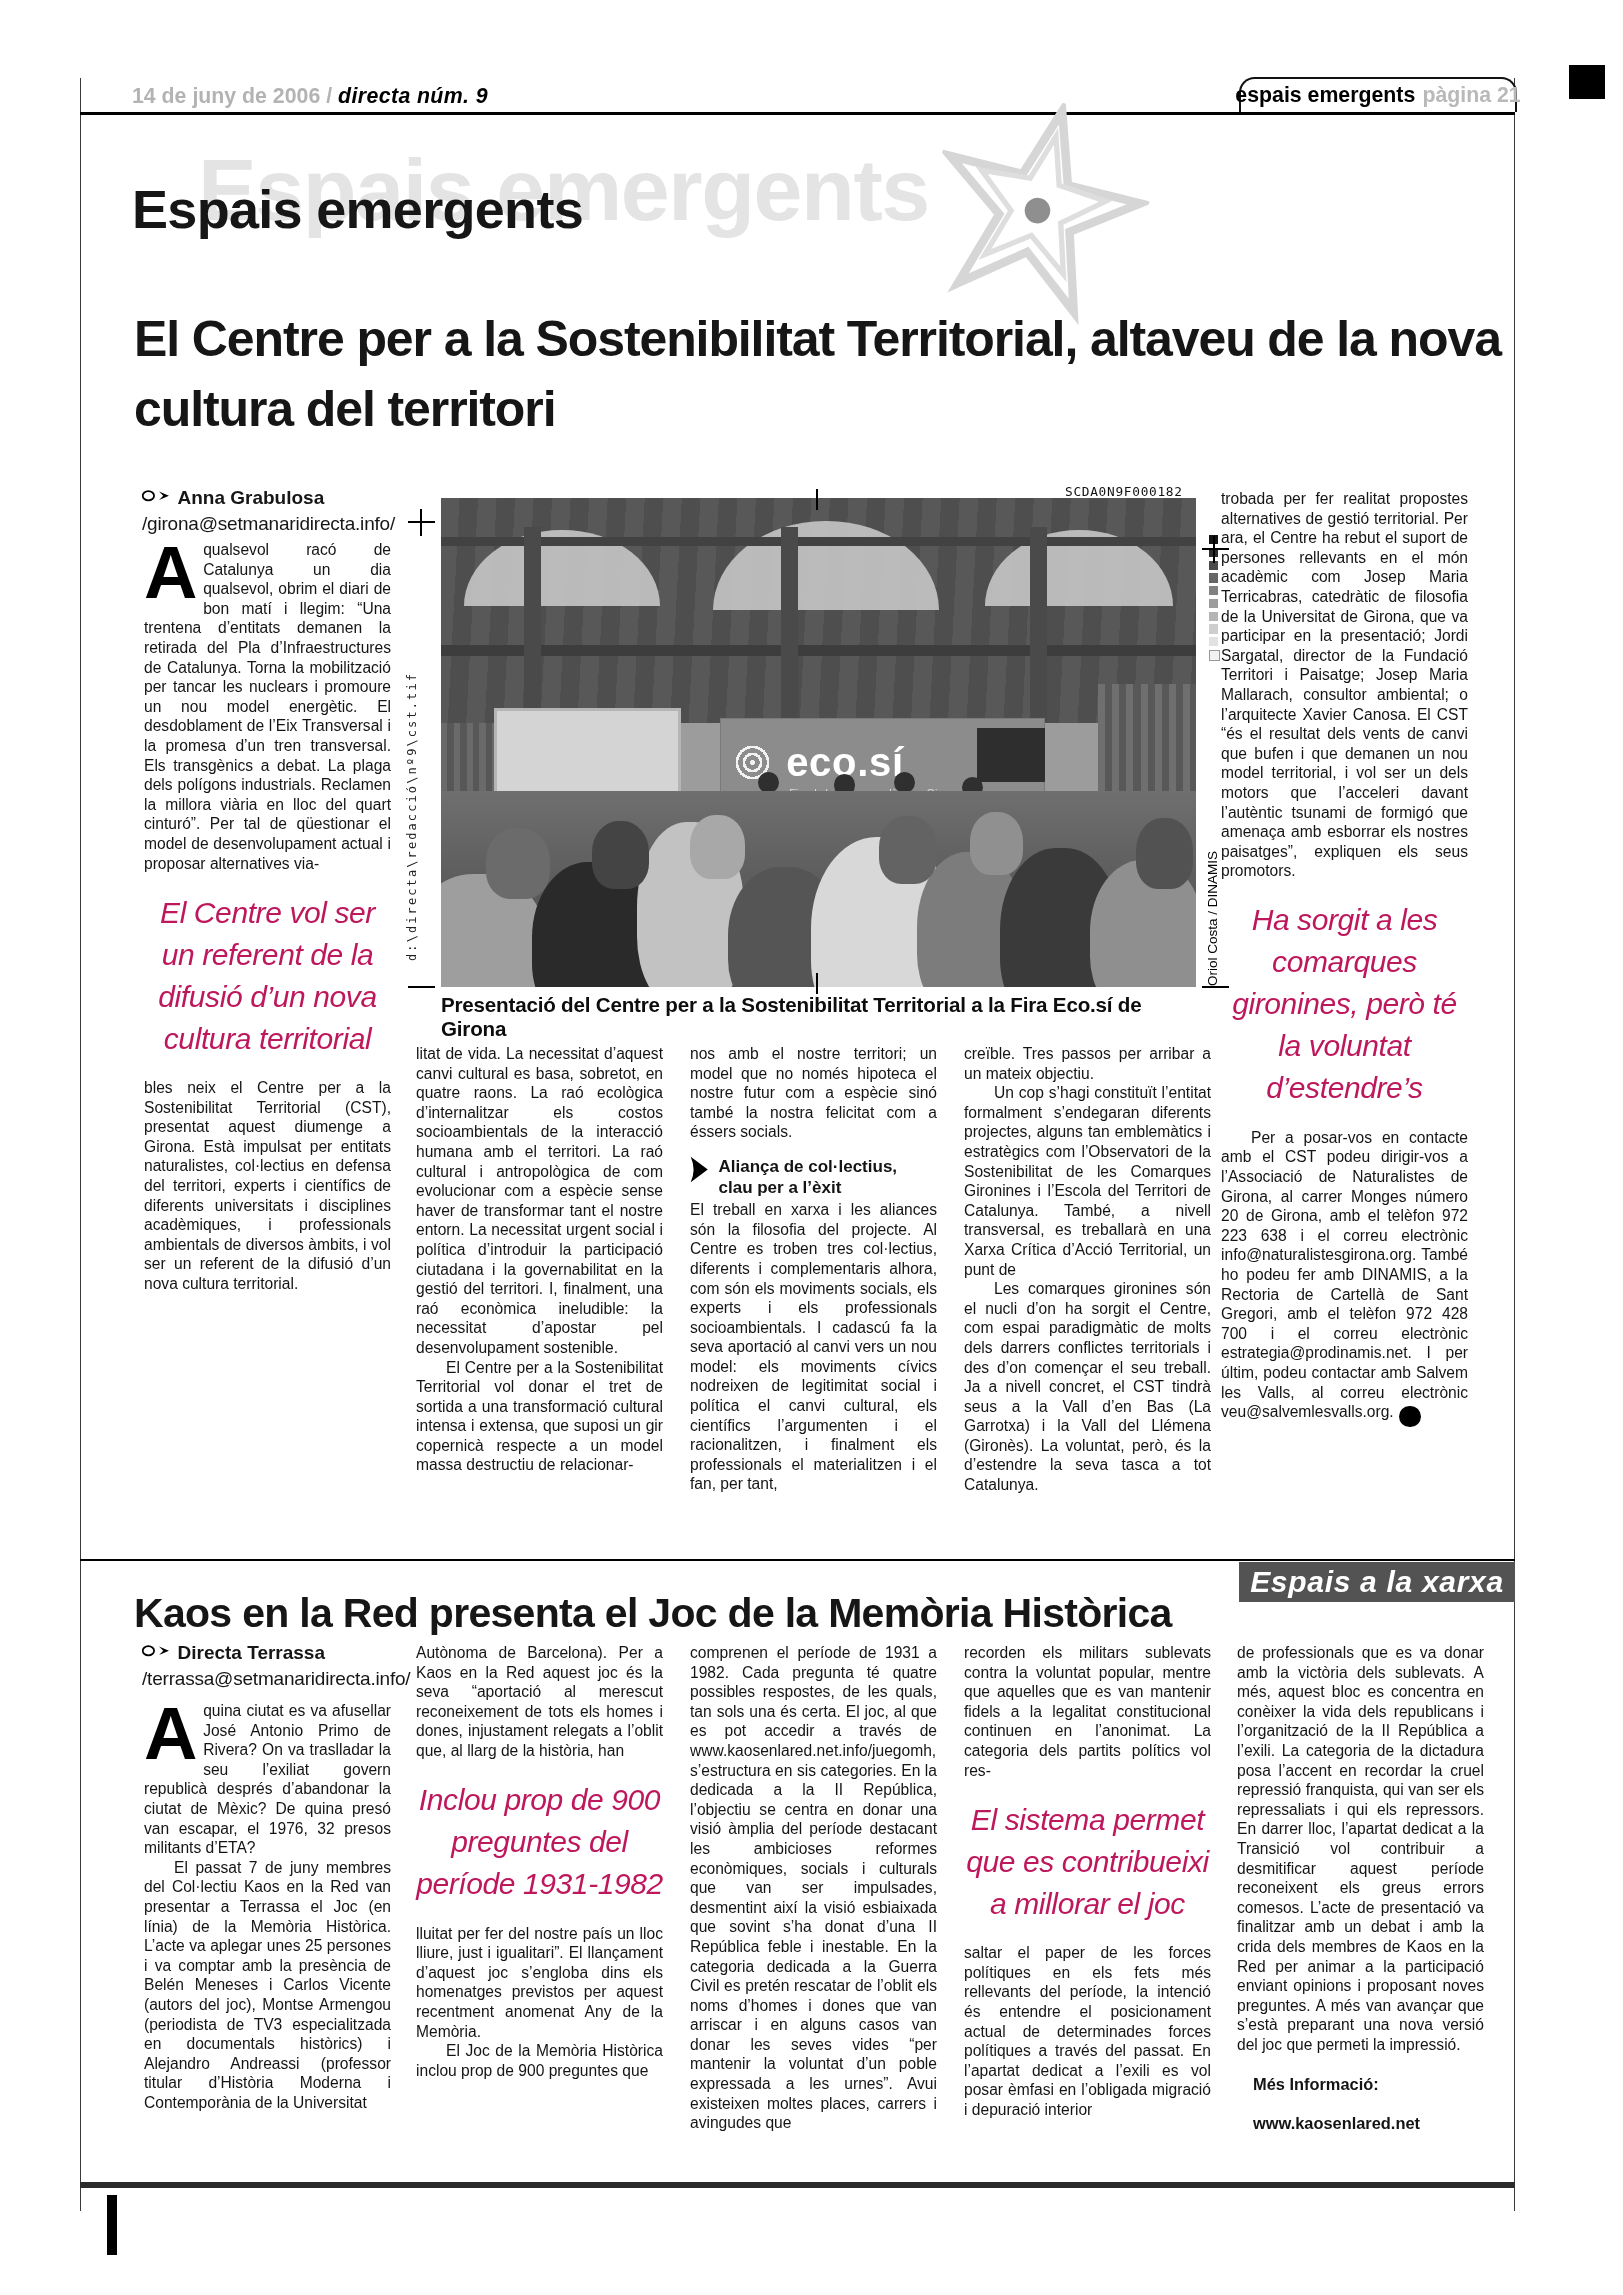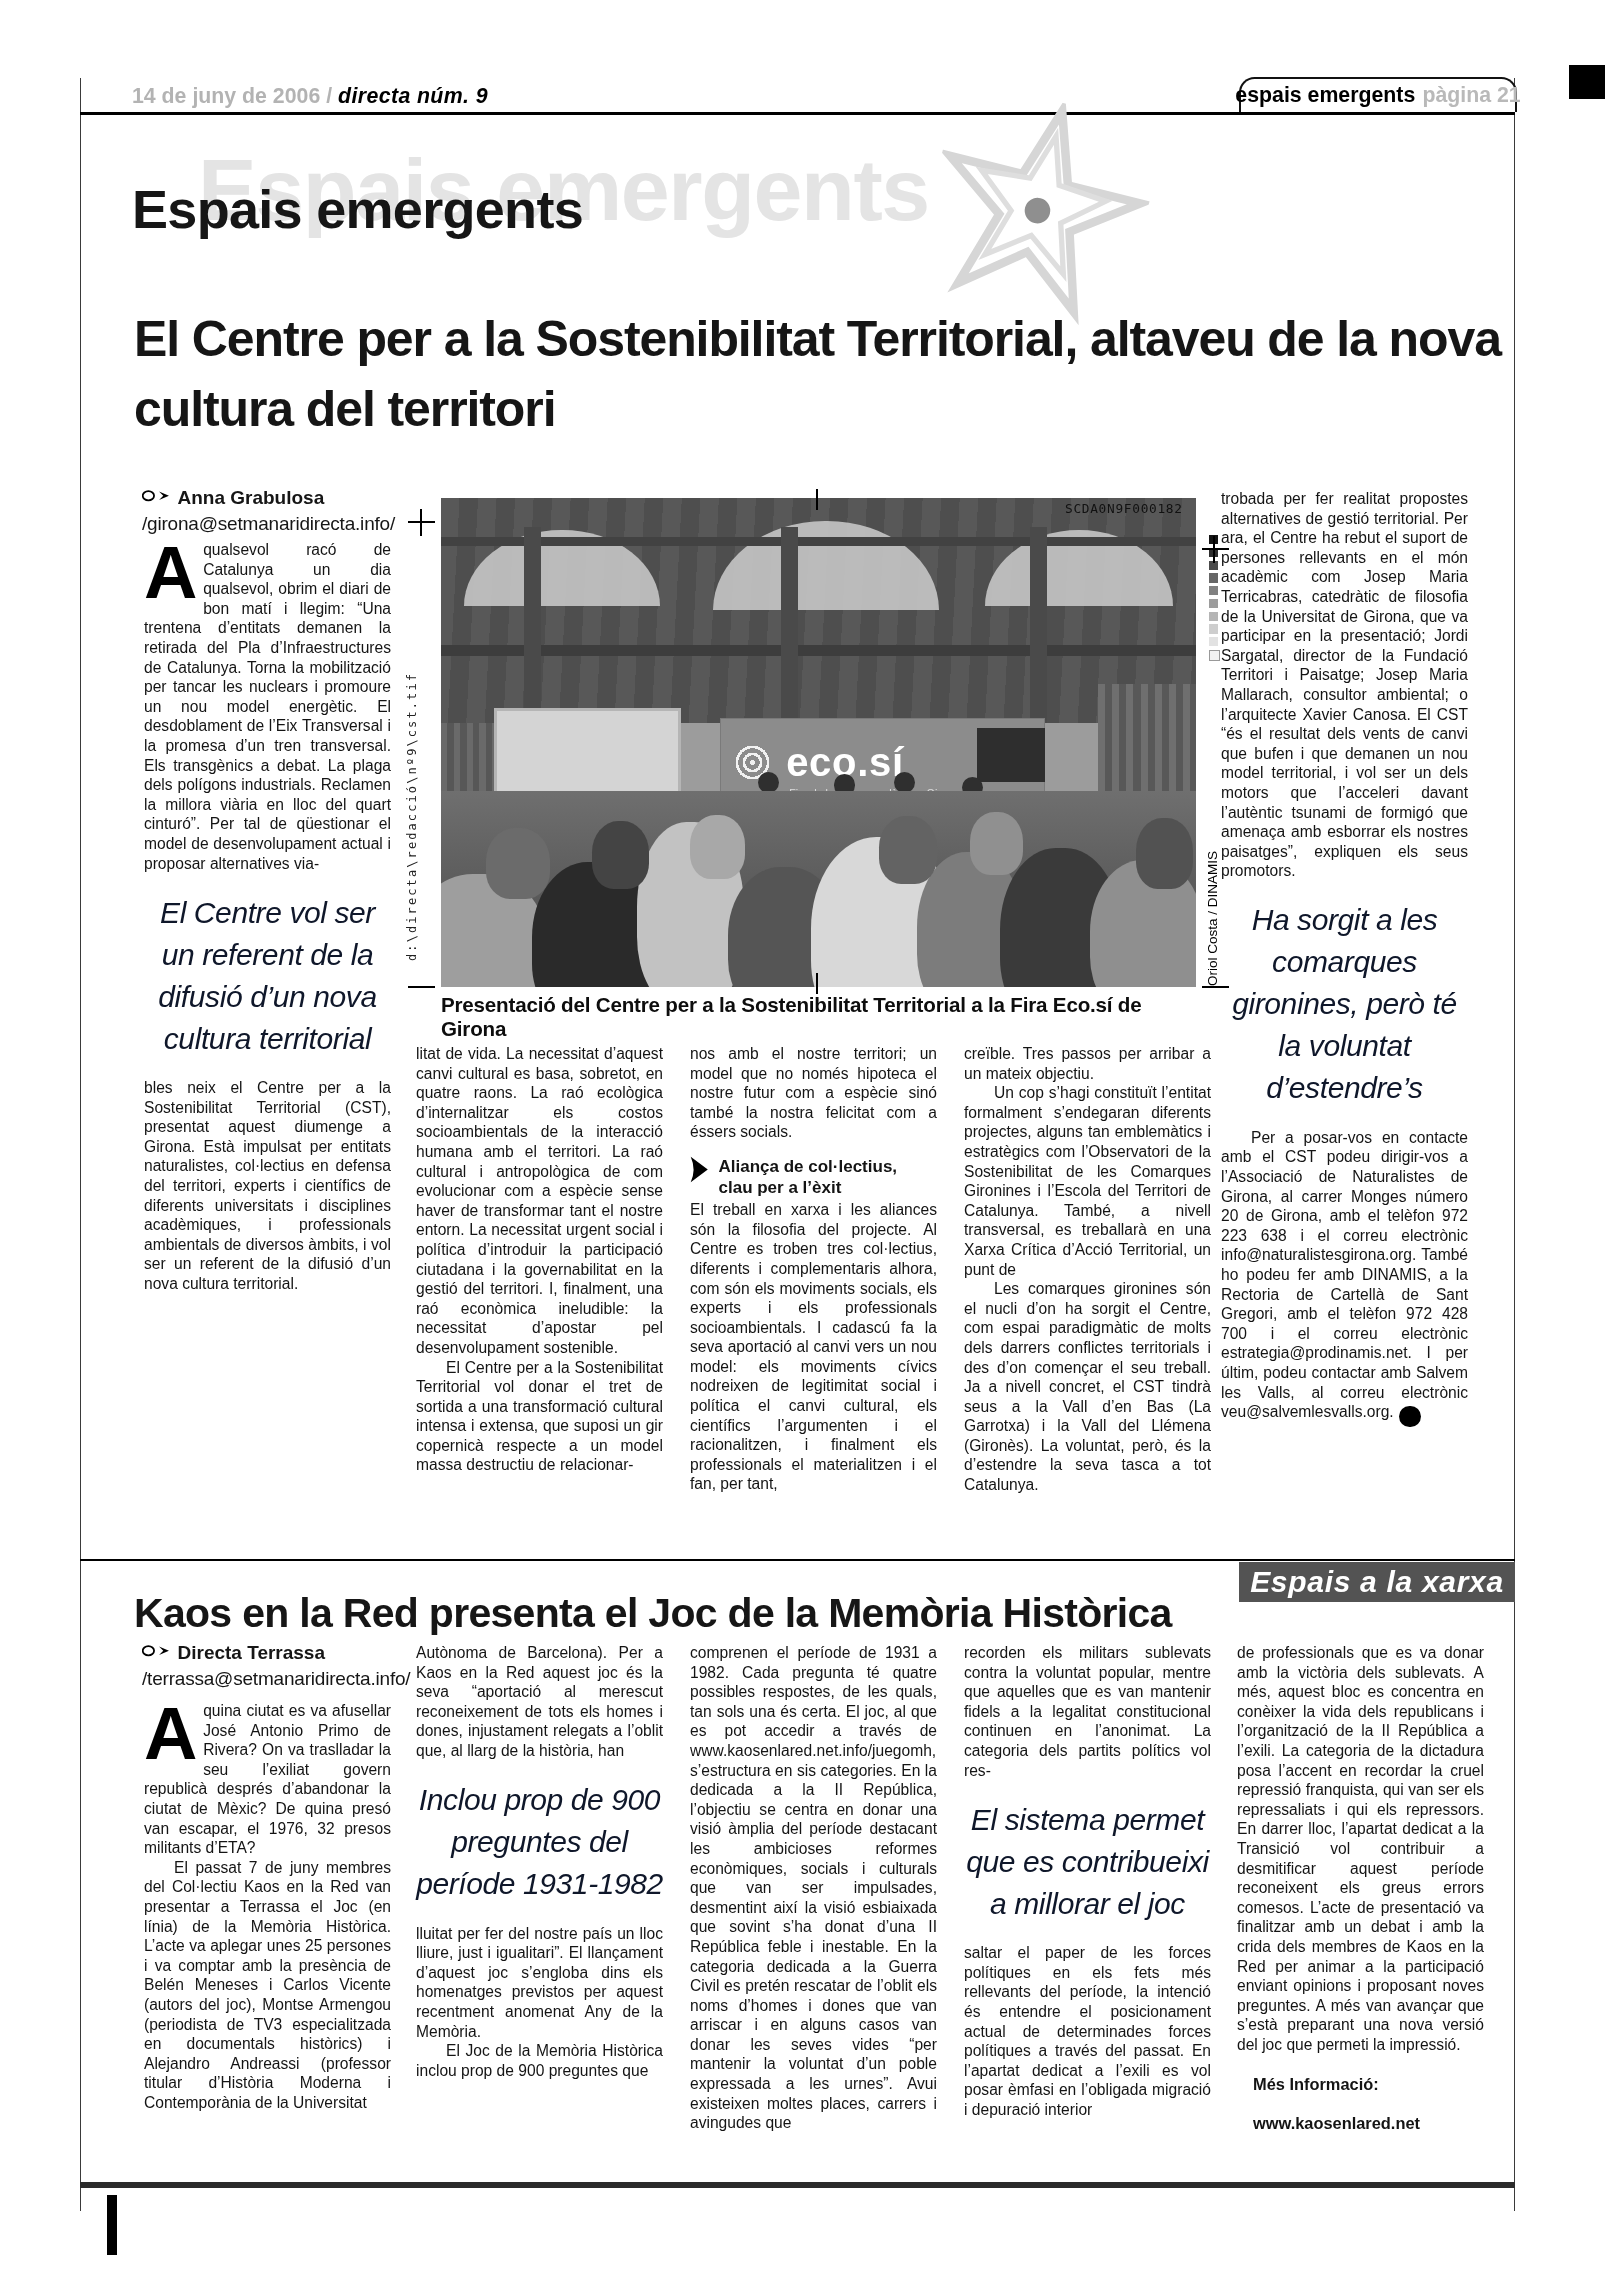--- a/index.html
+++ b/index.html
@@ -45,21 +45,21 @@
   .byline .nm{font-weight:bold;display:inline-block;margin-left:7.1px;}
   .byline .em{display:block;letter-spacing:-0.2px;}
   .byline1{left:142px;top:485px;}
   .byline2{left:142px;top:1640px;}
 
   
   .col{position:absolute;width:247px;font-size:15.6px;line-height:19.6px;text-align:justify;color:#141414;}
   .col p{margin:0;}
   .col p.ind{text-indent:30px;}
   .dropcap{float:left;font-size:74px;line-height:60px;font-weight:bold;padding:2.8px 5.7px 0 0;color:#000;}
-  .pq{font-style:italic;color:#0f172a;font-size:30px;line-height:42px;text-align:center;
+  .pq{font-style:italic;color:#be185d;font-size:30px;line-height:42px;text-align:center;
       margin:18.5px 0 18.5px 0;letter-spacing:-0.4px;}
   .subhead{display:flex;gap:10px;margin:14.2px 0 1.4px 0;align-items:flex-start;}
   .subhead .txt{font-weight:bold;font-size:17px;line-height:21.3px;text-align:left;}
   .endmark{display:inline-flex;align-items:center;justify-content:center;width:21.3px;height:21.3px;
            border-radius:50%;background:#000;color:#fff;font-weight:bold;font-size:15px;
            vertical-align:-4.3px;margin-left:5.7px;font-style:normal;}
   .moreinfo{font-weight:bold;margin-top:18.5px;font-size:16.4px;line-height:23px;text-align:left;}
   .moreinfo div{margin:16px;}
 
   .a1c1{left:144px;top:540px;height:1010px;}
@@ -103,21 +103,21 @@
             background:repeating-linear-gradient(90deg,#6a6a6a 0 6.4px,#575757 6.4px 12.8px);}
   .curtainR{position:absolute;right:0;top:38%;width:13%;height:62%;
             background:repeating-linear-gradient(90deg,#6f6f6f 0 7.1px,#585858 7.1px 14.2px);}
   .head{position:absolute;width:21.3px;height:21.3px;border-radius:50%;background:#2f2f2f;}
   .torso{position:absolute;width:37px;height:24px;border-radius:7.1px 7.1px 0 0;background:#3a3a3a;}
   .crowd{position:absolute;left:0;bottom:0;width:100%;height:40%;background:linear-gradient(#6f6f6f,#474747);}
   .blob{position:absolute;border-radius:46% 46% 38% 38%;}
 
   .cm{position:absolute;background:#000;}
 
-  .photo-code{position:absolute;left:1065px;top:501px;font-family:"DejaVu Sans Mono",monospace;
+  .photo-code{position:absolute;left:1065px;top:484px;font-family:"DejaVu Sans Mono",monospace;
               font-size:12.8px;color:#111;letter-spacing:0.7px;}
   .vtext{position:absolute;writing-mode:vertical-rl;transform:rotate(180deg);white-space:nowrap;}
   .file-path{left:405px;top:506px;height:455px;font-family:"DejaVu Sans Mono",monospace;
              font-size:12px;color:#222;letter-spacing:2.1px;}
   .credit{left:1205px;top:751px;height:235px;font-size:13.5px;color:#000;}
   .calib{position:absolute;left:1209px;top:535px;display:flex;flex-direction:column;gap:3.6px;}
   .calib i{width:9.2px;height:9.2px;display:block;}
 
   .caption{position:absolute;left:441px;top:993px;width:755px;font-weight:bold;font-size:20.6px;
            letter-spacing:-0.2px;color:#0d0d0d;}

